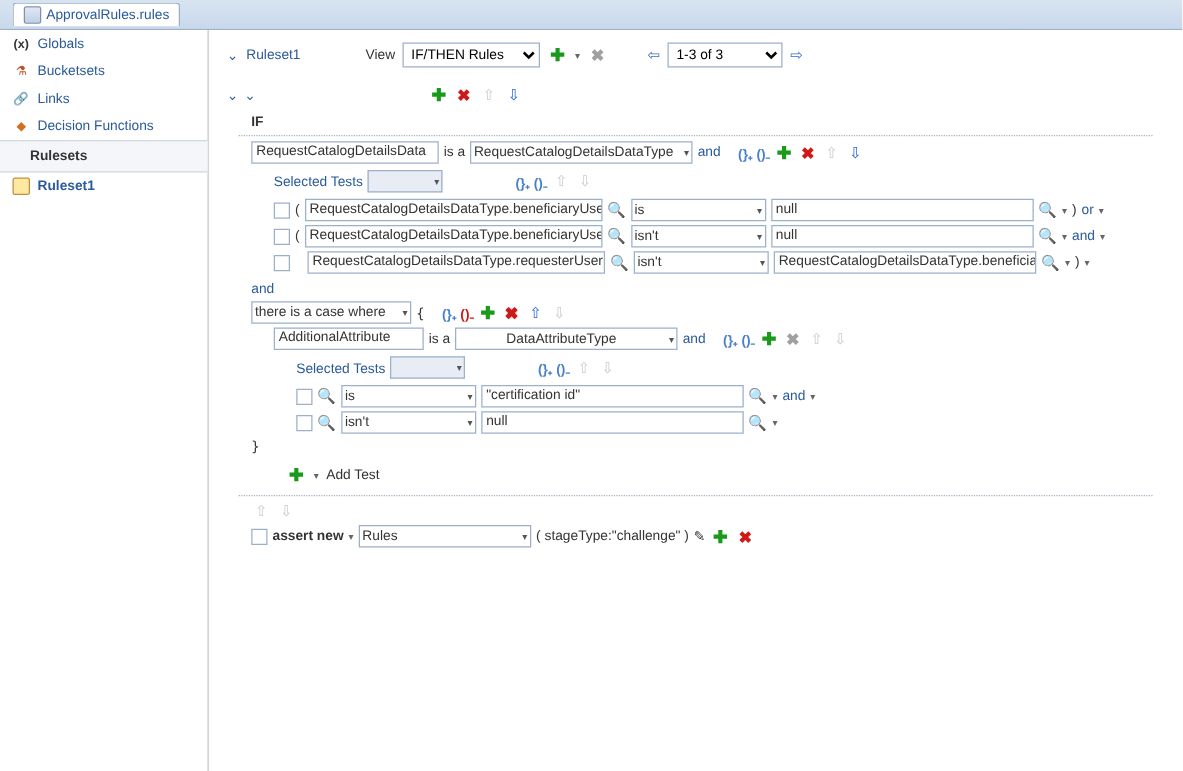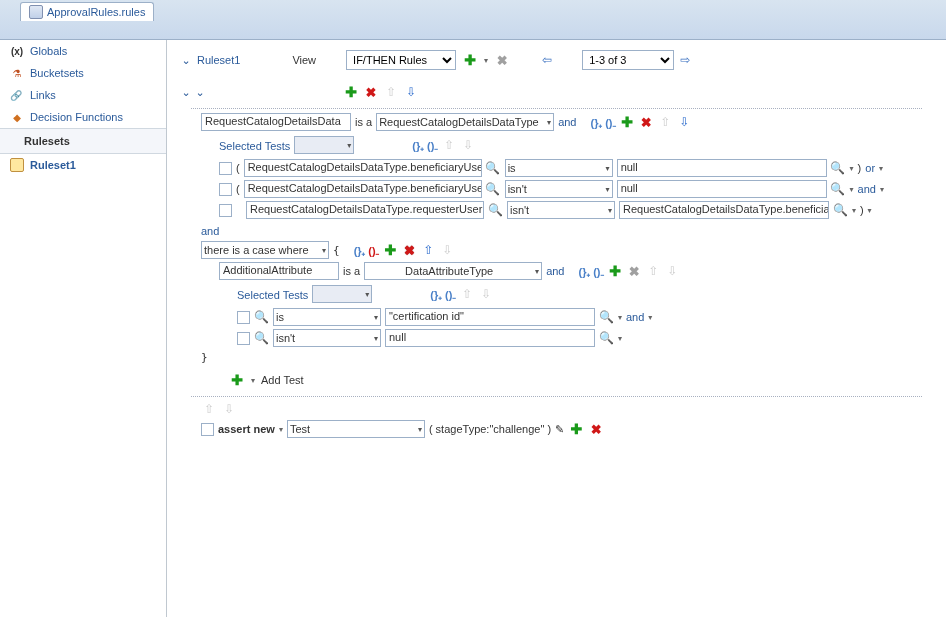--- a/index.html
+++ b/index.html
@@ -1,32 +1,32 @@
 <!DOCTYPE html>
 <html><head>
 <meta charset="utf-8">
 <style>
 * { box-sizing: border-box; margin: 0; padding: 0; }
 body { font-family: Tahoma, Arial, sans-serif; font-size: 11px; color: #333; background: #fff; width: 946px; height: 617px; overflow: hidden; }
-.tab-bar { background: linear-gradient(#d8e4f0, #c8d8ec); border-bottom: 1px solid #9cb0c8; padding: 2px 4px 0 20px; height: 40px; }
+.tab-bar { background: linear-gradient(#d8e4f0, #c8d8ec); border-bottom: 1px solid #9cb0c8; padding: 2px 4px 0 10px; height: 24px; }
 .tab { display: inline-flex; align-items: center; background: #fff; border: 1px solid #9cb0c8; border-bottom: none; border-radius: 3px 3px 0 0; padding: 2px 8px; font-size: 11px; color: #2a5a9a; }
 .tab-icon { width: 14px; height: 14px; margin-right: 4px; background: linear-gradient(#e0e8f4, #c0d0e8); border: 1px solid #8090b0; border-radius: 2px; display: inline-block; }
 .main { display: flex; height: 593px; }
 .sidebar { width: 167px; border-right: 1px solid #c0c8d0; background: #fff; }
 .side-item { display: flex; align-items: center; padding: 4px 10px; color: #2a5a9a; cursor: pointer; }
 .side-item .sicon { width: 14px; height: 14px; margin-right: 6px; display: inline-flex; align-items: center; justify-content: center; font-size: 10px; }
 .side-header { padding: 6px 24px; font-weight: bold; color: #333; border-top: 1px solid #d0d8e0; border-bottom: 1px solid #d0d8e0; background: #f4f6fa; }
 .side-item.selected { font-weight: bold; }
 .side-item .ricon { width: 14px; height: 14px; margin-right: 6px; background: #ffe8a0; border: 1px solid #c09040; border-radius: 2px; }
 .content { flex: 1; padding: 10px 14px; overflow: auto; }
 .toolbar { display: flex; align-items: center; gap: 6px; margin-bottom: 14px; }
 .toolbar .spacer { width: 40px; }
 .exp-icon { display: inline-block; width: 10px; text-align: center; color: #2a5a9a; }
 .label { color: #2a5a9a; }
-select, input[type=text] { font-family: inherit; font-size: 11px; border: 1px solid #9cb0c8; background: #fff; height: 18px; padding: 0 2px; margin-left: 24px; }
+select, input[type=text] { font-family: inherit; font-size: 11px; border: 1px solid #9cb0c8; background: #fff; height: 18px; padding: 0 2px; }
 select { height: 20px; }
 .icon-btn { width: 16px; height: 16px; display: inline-flex; align-items: center; justify-content: center; font-size: 12px; cursor: pointer; }
 .plus { color: #1a9a1a; font-weight: bold; font-size: 14px; }
 .x-red { color: #d01818; font-weight: bold; font-size: 13px; }
 .x-gray { color: #a0a0a0; font-weight: bold; font-size: 13px; }
 .down-arrow { color: #666; font-size: 8px; }
 .arrow-up { color: #ccc; }
 .arrow-down-blue { color: #2a6acc; }
 .nav-arrow { color: #3a70c0; font-size: 12px; }
 .rule-row { display: flex; align-items: center; gap: 4px; margin-bottom: 8px; }
@@ -111,20 +111,21 @@
     <div class="rule-row">
       <span class="exp-icon">⌄</span>
       <span class="exp-icon">⌄</span>
       <span style="width:130px"></span>
       <span class="icon-btn plus">✚</span>
       <span class="icon-btn x-red">✖</span>
       <span class="icon-btn arrow-up">⇧</span>
       <span class="icon-btn arrow-down-blue">⇩</span>
     </div>
 
+    <div class="section-label">IF</div>
     <div class="dotted-line"></div>
 
     <div class="if-body">
       <div class="cond-row">
         <span class="field-input" style="width:150px">RequestCatalogDetailsData</span>
         <span>is a</span>
         <span class="sel-box" style="width:178px">
             <span style="flex:1;text-align:left">RequestCatalogDetailsDataType</span>
             <span class="dd">▾</span>
           </span>
@@ -295,21 +296,21 @@
     <div class="then-body">
       <div class="cond-row">
         <span class="icon-btn arrow-up">⇧</span>
         <span class="icon-btn" style="color:#ccc">⇩</span>
       </div>
       <div class="cond-row">
         <span class="checkbox"></span>
         <span class="link-text" style="font-weight:bold;color:#333">assert new</span>
         <span class="down-arrow">▾</span>
         <span class="sel-box" style="width:138px">
-            <span style="flex:1;text-align:left">Test</span>
+            <span style="flex:1;text-align:left">Rules</span>
             <span class="dd">▾</span>
           </span>
         <span>( stageType:"challenge" )</span>
         <span class="pen-icon">✎</span>
         <span class="icon-btn plus">✚</span>
         <span class="icon-btn x-red">✖</span>
       </div>
     </div>
 
   </div>

